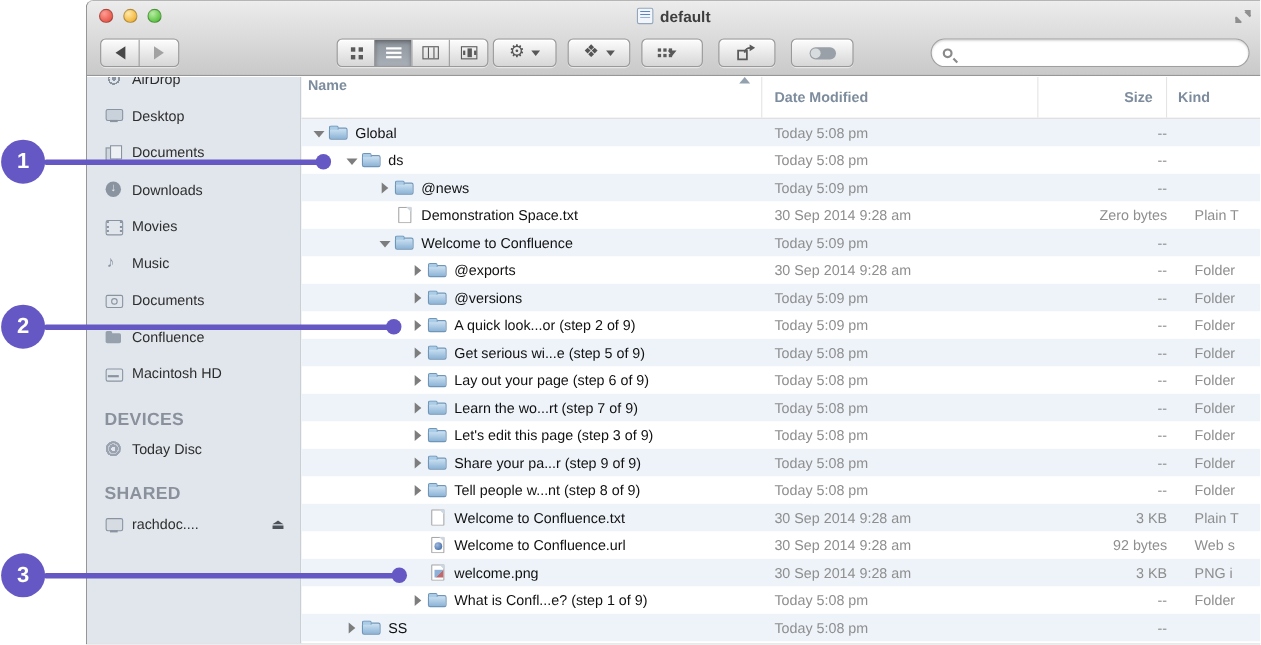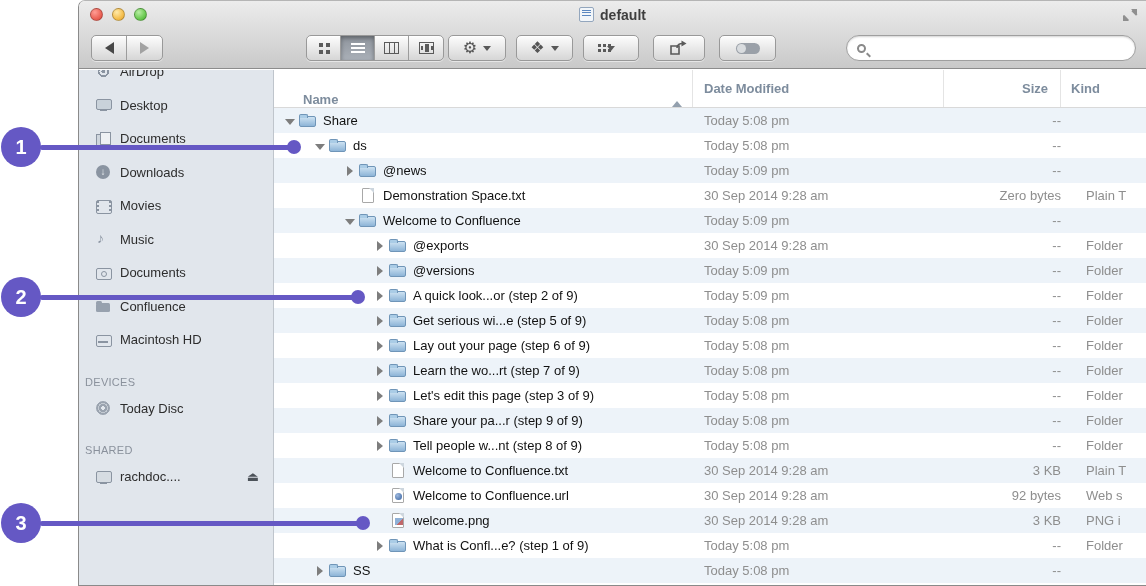--- a/index.html
+++ b/index.html
@@ -56,22 +56,22 @@
     border-radius:13px; box-shadow:inset 0 1px 2px rgba(0,0,0,.18); display:flex; align-items:center; padding:0 10px; }
   .mag { width:9px; height:9px; border:2px solid #8a8a8a; border-radius:50%; position:relative; flex:0 0 9px; }
   .mag::after { content:""; position:absolute; width:5px; height:2px; background:#8a8a8a; transform:rotate(45deg); left:7px; top:8px; }
   .search input { border:none; outline:none; background:transparent; flex:1; margin-left:6px; font-size:13px; }
 
   
   .content { position:absolute; top:69px; bottom:0; left:0; right:0; display:flex; }
   .sidebar { width:195px; background:#e1e6ec; border-right:1px solid #bfc5cc; overflow:hidden; position:relative; }
   #sidebar-items { margin-top:-15px; }
   .sb-item { height:33.5px; display:flex; align-items:center; padding-left:16px; font-size:13px; color:#2d2d2d; font-weight:500; }
-  .sb-header { margin-top:15px; height:20px; display:flex; align-items:center; padding-left:6px;
-    font-size:11px; font-weight:400; color:#8a919c; letter-spacing:.3px; }
+  .sb-header { margin-top:15px; height:20px; display:flex; align-items:center; padding-left:16px;
+    font-size:16px; font-weight:700; color:#8a919c; letter-spacing:.3px; }
   .sb-label { white-space:nowrap; }
   .sb-eject { margin-left:auto; margin-right:14px; font-size:13px; color:#4c5259; }
   
   .si { width:17px; height:16px; margin-right:8px; position:relative; flex:0 0 17px; }
   .si::before,.si::after { content:""; position:absolute; }
   .si.i-airdrop::before { left:2px; top:1px; width:13px; height:13px; border-radius:50%;
      background:radial-gradient(circle,#8a94a1 0 2px,transparent 2px 4px,#8a94a1 4px 5.5px,transparent 5.5px); }
   .si.i-applications::before { left:1px; top:1px; width:13px; height:13px; border:1.5px solid #8a94a1; border-radius:50%; }
   .si.i-applications::after { content:"A"; left:0; top:1px; width:16px; text-align:center; font-size:9px; font-weight:700; color:#8a94a1; }
   .si.i-desktop::before { left:1px; top:2px; width:14px; height:9px; border:1.5px solid #8a94a1; border-radius:2px; background:#c9d2da; }
@@ -92,21 +92,21 @@
   .si.i-hdd::after { left:3px; top:9px; width:10px; height:2px; background:#8a94a1; }
   .si.i-disc::before { left:1px; top:1px; width:14px; height:14px; border-radius:50%;
      background:radial-gradient(circle,#e1e6ec 0 2px,#9aa3af 2px 4px,#c3cad2 4px 5px,#9aa3af 5px 7px,transparent 7px); }
   .si.i-display::before { left:1px; top:2px; width:14px; height:10px; border:1.5px solid #8a94a1; border-radius:2px; background:#d6dce2; }
   .si.i-display::after { left:5px; top:13px; width:7px; height:2px; background:#8a94a1; }
 
   
   .main { flex:1; background:#fff; position:relative; overflow:hidden; }
   .listheader { height:38px; display:flex; align-items:center; border-bottom:1px solid #d9d9d9;
     font-size:13px; font-weight:700; color:#7d8c9d; position:relative; }
-  .lh-name { width:419px; padding-left:29px; display:flex; align-items:flex-end; border-right:1px solid #e4e4e4; height:100%; }
+  .lh-name { width:419px; padding-left:6px; display:flex; align-items:flex-start; border-right:1px solid #e4e4e4; height:100%; }
   .sortarrow { margin-left:auto; margin-right:10px; width:0; height:0;
     border-left:5px solid transparent; border-right:5px solid transparent; border-bottom:6px solid #93a0ae; }
   .lh-date { width:251px; padding-left:11px; border-right:1px solid #e4e4e4; height:100%; display:flex; align-items:center; }
   .lh-size { width:117px; padding-right:12px; justify-content:flex-end; border-right:1px solid #e4e4e4; height:100%; display:flex; align-items:center; }
   .lh-kind { flex:1; padding-left:10px; height:100%; display:flex; align-items:center; }
 
   .row { height:25px; display:flex; align-items:center; font-size:13px; }
   .row.shaded { background:#edf3f9; }
   .name-cell { width:419px; display:flex; align-items:center; overflow:hidden; white-space:nowrap; color:#111; }
   .indent { flex:0 0 auto; }
@@ -284,21 +284,21 @@
           <div class="lh-kind">
             <span>Kind</span>
           </div>
         </div>
         <div id="rows">
             <div class="row shaded">
     <div class="name-cell">
       <span class="indent" style="width: 10px;"></span>
       <span class="disc exp"></span>
       <span class="fi folder"></span>
-      <span class="fname">Share</span>
+      <span class="fname">Global</span>
     </div>
     <div class="date-cell">Today 5:08 pm</div>
     <div class="size-cell">--</div>
     <div class="kind-cell"></div>
   </div>
             <div class="row">
     <div class="name-cell">
       <span class="indent" style="width: 40px;"></span>
       <span class="disc exp"></span>
       <span class="fi folder"></span>

